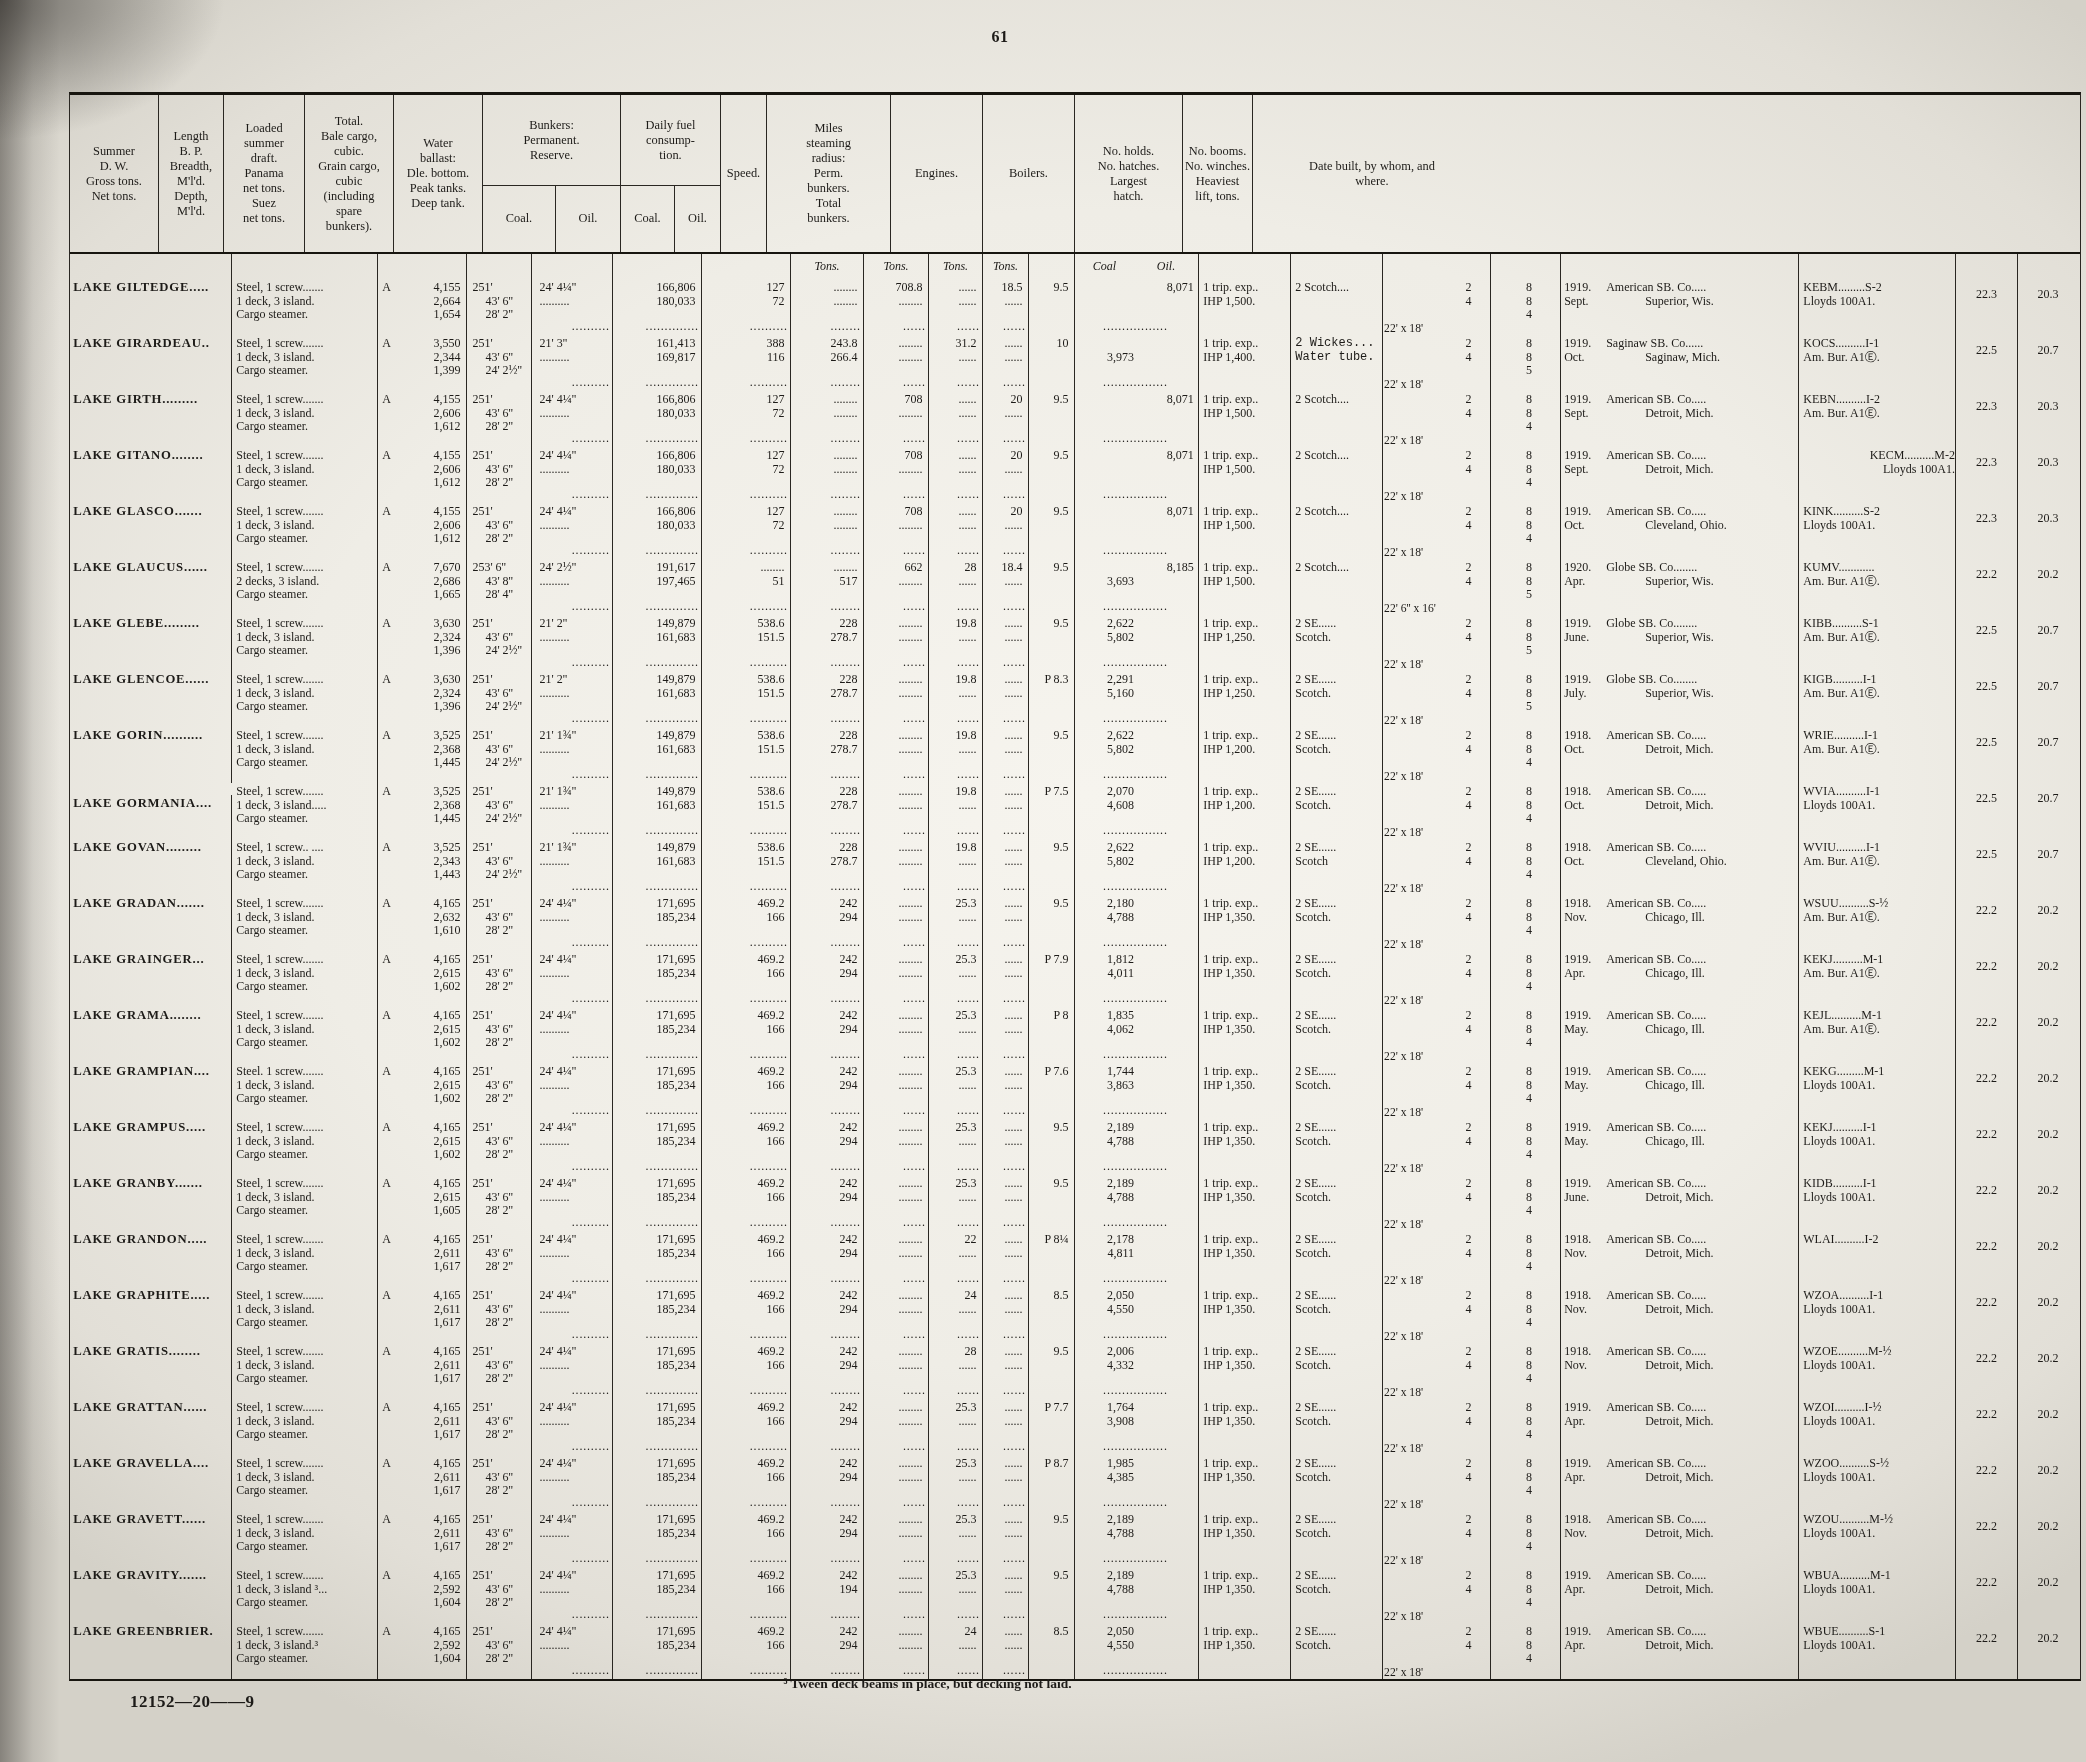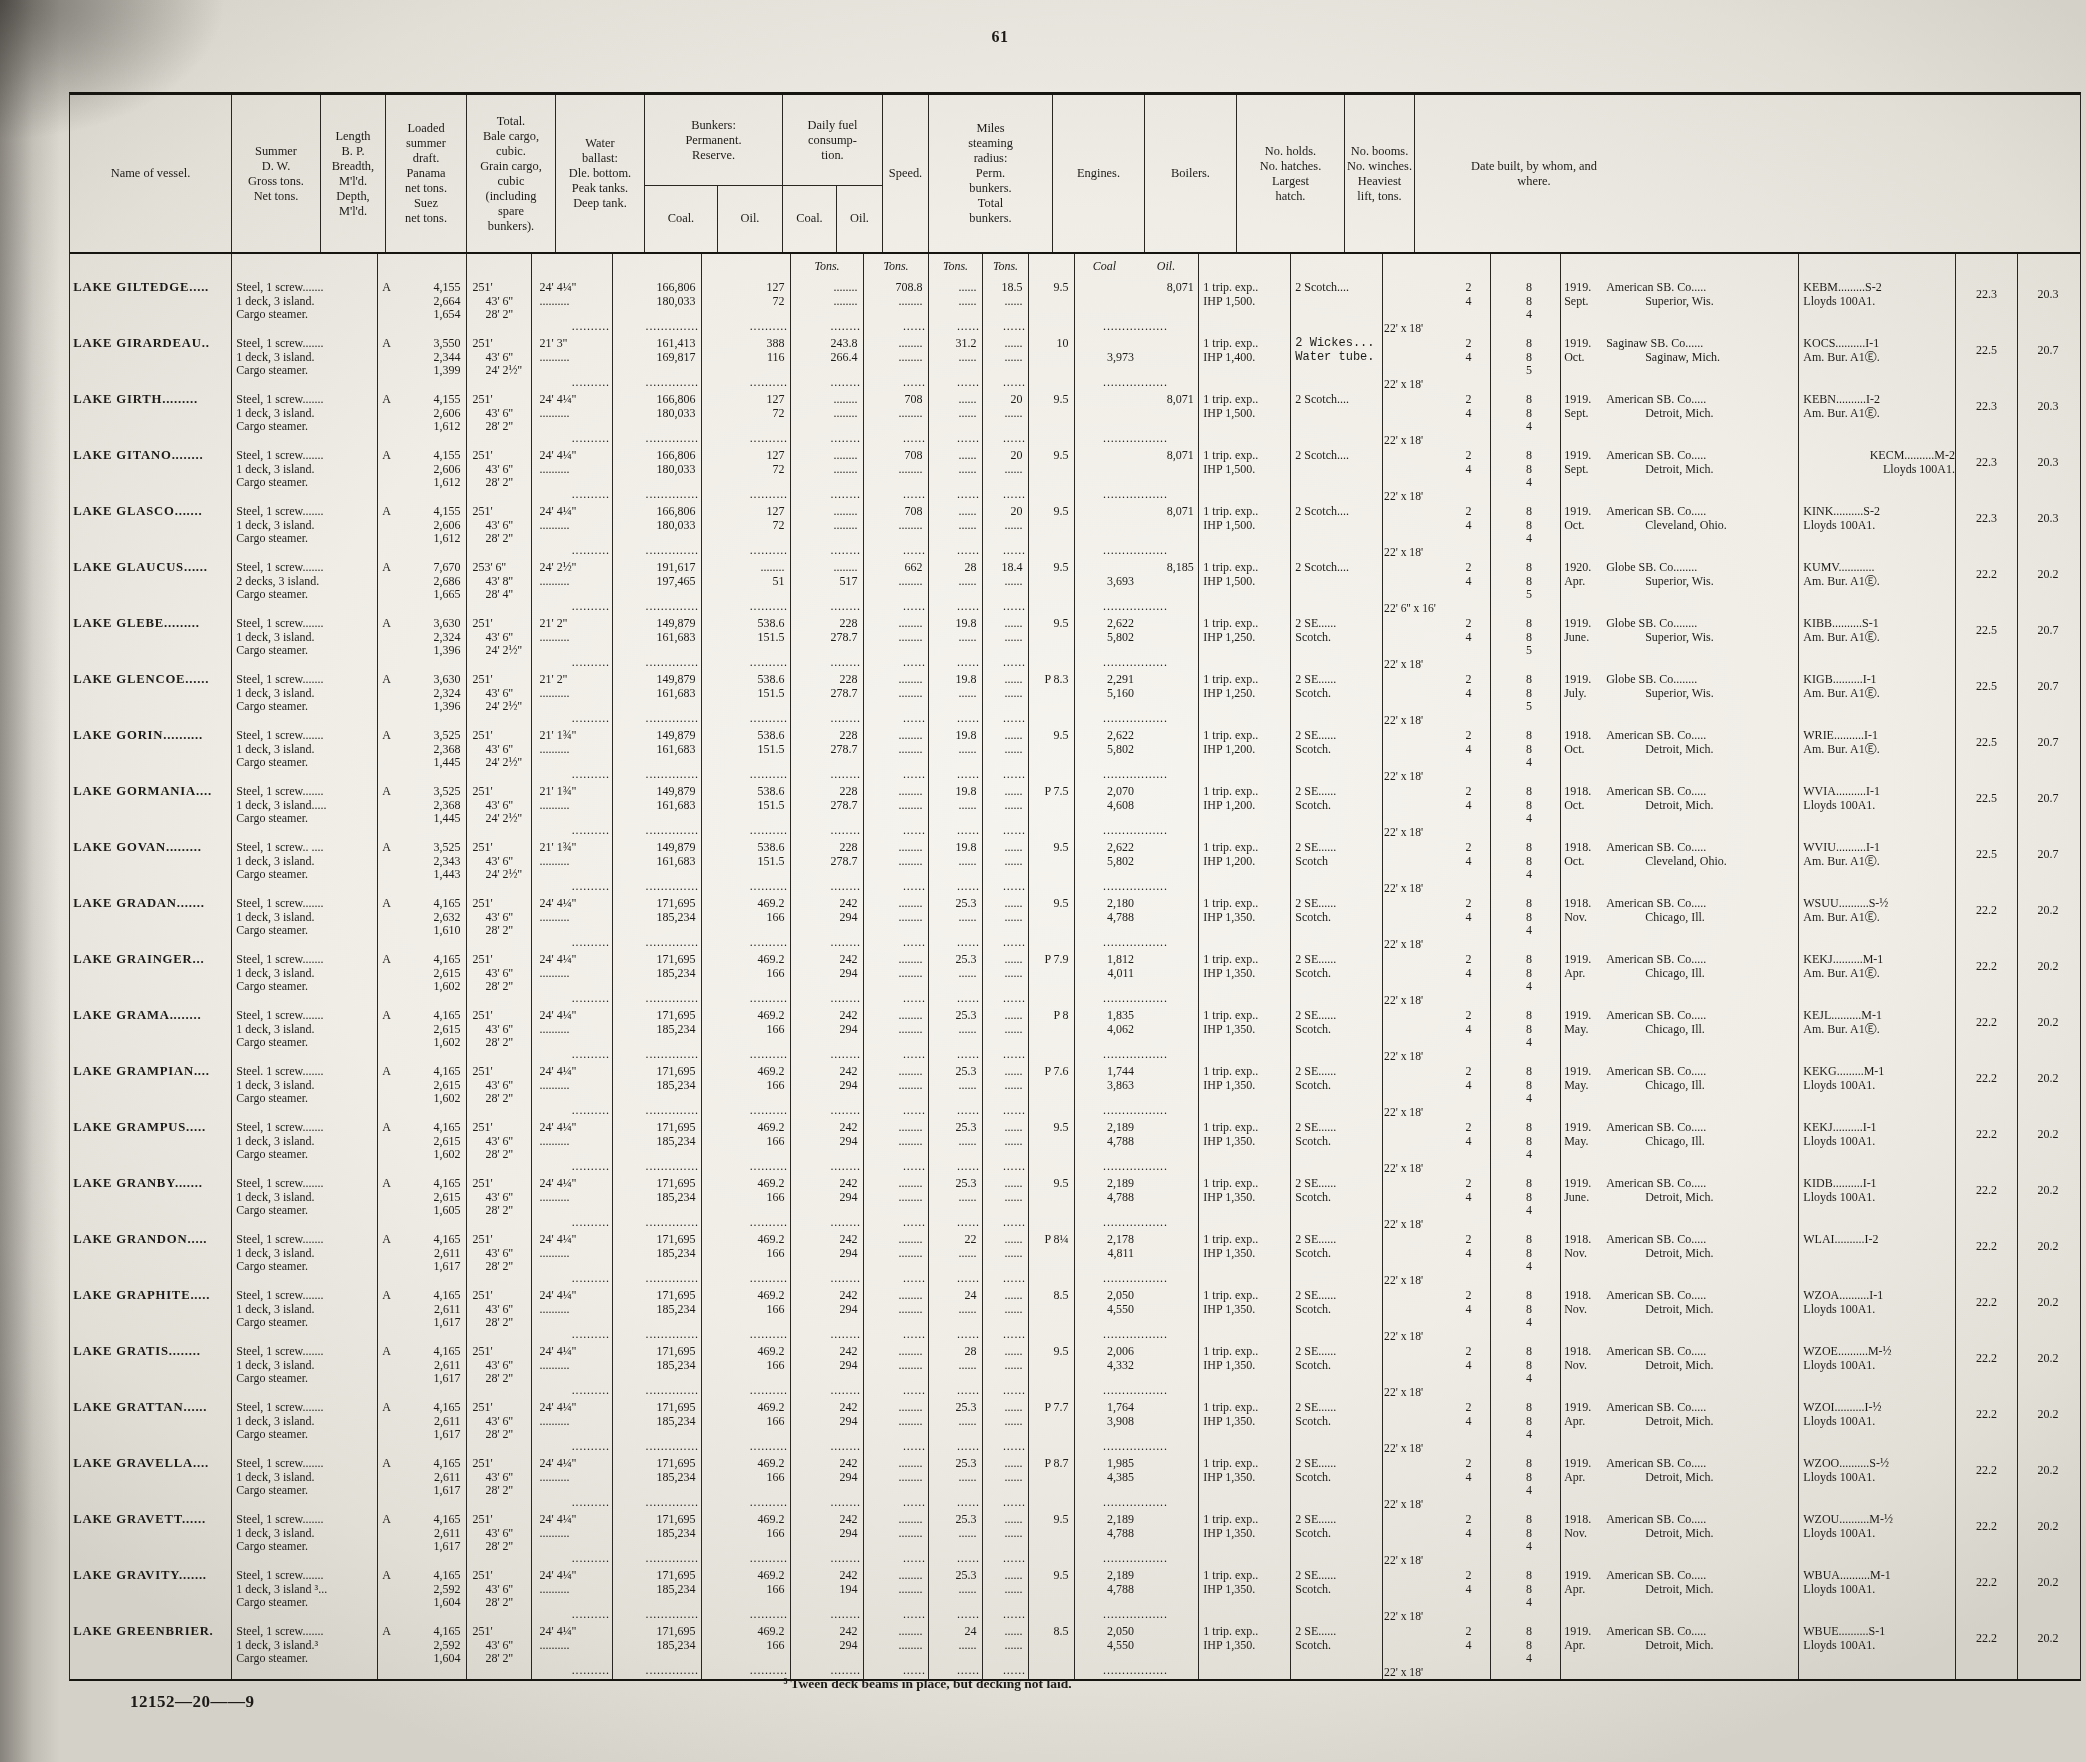--- a/index.html
+++ b/index.html
@@ -64,21 +64,20 @@
 </head>
 <body>
 
 <div id="page">
   <div id="gutter"></div>
   <div id="corner"></div>
   <div id="page-number">61</div>
 
   <div id="sheet">
     <div class="hrow">
-      <div class="hc" style="width:162px">Name of vessel.</div>
       <div class="hc" style="width:89px">Summer
 D. W.
 Gross tons.
 Net tons.</div>
       <div class="hc" style="width:65px">Length
 B. P.
 Breadth,
 M'l'd.
 Depth,
 M'l'd.</div>
@@ -1158,21 +1157,21 @@
             <div class="l">Am. Bur. A1Ⓔ.</div>
           </div>
           <div class="cell " style="width: 62px;">
             <div class="l tpi-val">22.5</div>
           </div>
           <div class="cell " style="width: 60px;">
             <div class="l tpi-val">20.7</div>
           </div>
         </div>
         <div class="row">
-          <div class="cell " style="width: 162px;">
+          <div class="cell " style="width: 162px; margin-top: 12px;">
             <div class="l name-line">LAKE GORMANIA....</div>
           </div>
           <div class="cell c-type" style="width: 146px;">
             <div class="l">Steel, 1 screw.......</div>
             <div class="l">1 deck, 3 island.....</div>
             <div class="l">Cargo steamer.</div>
           </div>
           <div class="cell " style="width: 89px;">
             <div class="l dw1">
               <div class="a">A</div>

